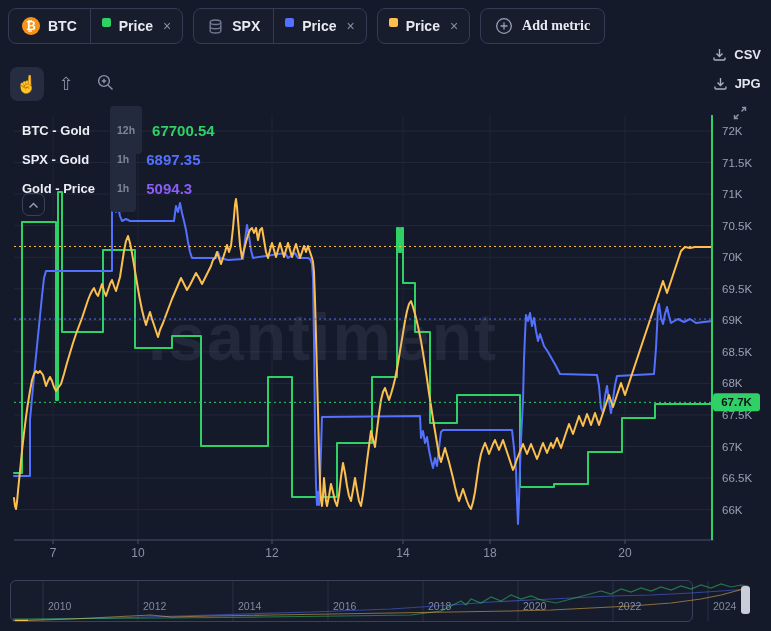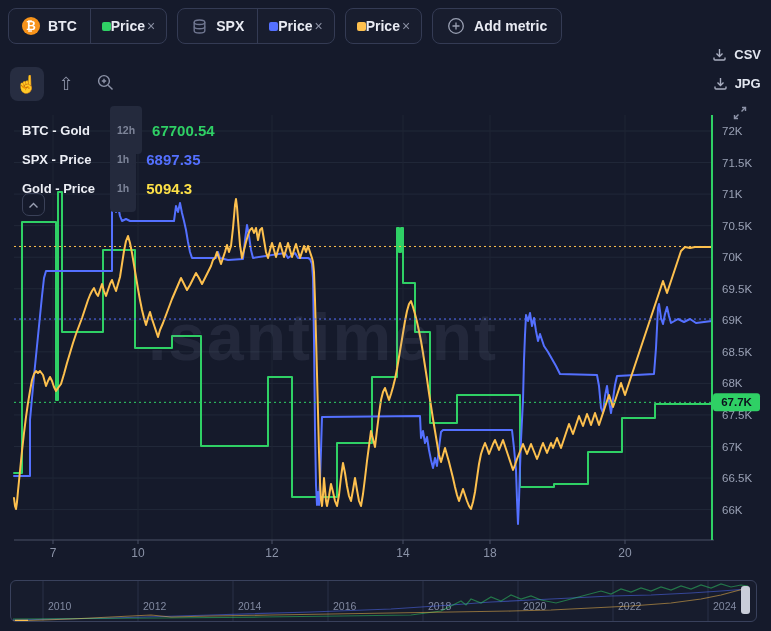--- a/index.html
+++ b/index.html
@@ -6,28 +6,28 @@
   html,body { background:#10141f; }
   .app{ position:relative; width:771px; height:631px; background:#151a2b;
         font-family:"Liberation Sans", sans-serif; color:#e8eaf2; overflow:hidden; }
 
   
   .topbar{ position:absolute; top:8px; left:8px; display:flex; gap:10px; }
   .chip{ display:flex; align-items:center; height:36px; border:1px solid #343b54;
          border-radius:8px; background:rgba(255,255,255,0.015); font-size:14px; font-weight:700; }
   .chip-asset{ display:flex; align-items:center; gap:8px; padding:0 13px; height:100%;
                border-right:1px solid #343b54; }
-  .chip-metric{ display:flex; align-items:center; padding:0 11px; }
+  .chip-metric{ display:flex; gap:8px; padding:0 11px; }
   .btc-icon{ width:18px; height:18px; border-radius:50%; background:#f7931a; color:#fff;
              font-size:12px; font-weight:700; display:flex; align-items:center; justify-content:center; }
   .coins-icon svg{ display:block; }
   .swatch{ width:9px; height:9px; border-radius:2px; display:inline-block; }
   .chip-close{ background:none; border:none; color:#8a90a3; font-size:14px; cursor:pointer;
                line-height:1; padding:0 0 0 2px; }
-  .add-chip{ gap:9px; padding:0 14px; cursor:pointer; }
+  .add-chip{ gap:9px; padding:0 14px; cursor:pointer;font-family:Liberation Serif, serif; }
   .plus-circle-icon svg{ display:block; }
 
   
   .toolbar{ position:absolute; top:64px; left:10px; right:10px; height:40px;
             display:flex; align-items:center; justify-content:space-between; }
   .tools-left{ display:flex; gap:5px; }
   .tool{ width:34px; height:34px; border:none; border-radius:8px; background:transparent;
          color:#8d93a8; display:flex; align-items:center; justify-content:center; cursor:pointer; }
   .tool.active{ background:#272d41; color:#eef0f6; }
   .hand-glyph{ font-size:17px; }
@@ -49,21 +49,21 @@
   .collapse-btn{ position:absolute; top:193px; left:22px; width:23px; height:23px; z-index:5;
                  background:transparent; border:1px solid #3a4158; border-radius:7px;
                  display:flex; align-items:center; justify-content:center; cursor:pointer; }
 
   
   #chart-svg{ position:absolute; top:0; left:0; }
   .watermark{ position:absolute; top:299px; left:148px; font-size:66px; font-weight:700;
               letter-spacing:2px; color:rgba(140,152,185,0.12); z-index:1; pointer-events:none; }
 
   
-  .minimap{ position:absolute; top:580px; left:10px; width:747px; height:42px;
+  .minimap{ position:absolute; top:580px; left:10px; width:683px; height:42px;
             border:1px solid #39415c; border-radius:6px; background:rgba(255,255,255,0.012); }
   #mini-svg{ position:absolute; top:0; left:0; }
   .mini-handle{ position:absolute; top:5px; left:730px; width:9px; height:28px;
                 background:#c9cdd9; border-radius:3px; cursor:ew-resize; }
 </style>
 </head>
 <body>
 
 <div class="app">
 
@@ -225,28 +225,28 @@
 
   <div class="watermark">.santiment</div>
 
   <div class="legend">
     <div class="legend-row">
       <span class="legend-label">BTC - Gold</span>
       <span class="legend-interval">12h</span>
       <span class="legend-value" style="color: rgb(47, 208, 101);">67700.54</span>
     </div>
     <div class="legend-row">
-      <span class="legend-label">SPX - Price</span>
+      <span class="legend-label">SPX - Gold</span>
       <span class="legend-interval">1h</span>
       <span class="legend-value" style="color: rgb(84, 112, 255);">6897.35</span>
     </div>
     <div class="legend-row">
       <span class="legend-label">Gold - Price</span>
       <span class="legend-interval">1h</span>
-      <span class="legend-value" style="color: #fde047; text-align: center;">5094.3</span>
+      <span class="legend-value" style="color: #8b5cf6; text-align: center;">5094.3</span>
     </div>
   </div>
   <button class="collapse-btn">
     <span>
       <svg width="11" height="7" viewBox="0 0 11 7" fill="none" stroke="#9aa0b3" stroke-width="1.4">
         <path d="M1.5 5.5L5.5 1.5L9.5 5.5"></path>
       </svg>
     </span>
   </button>
 

